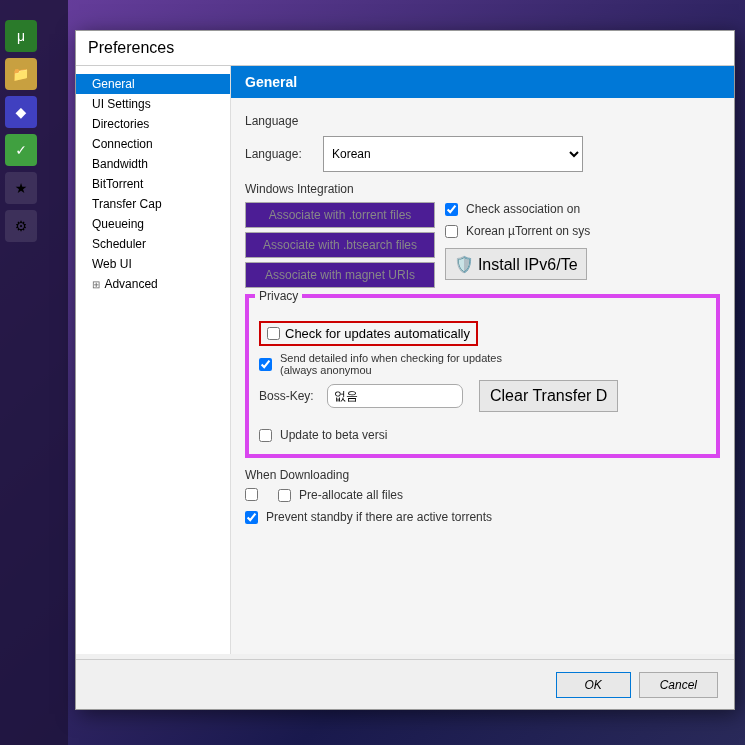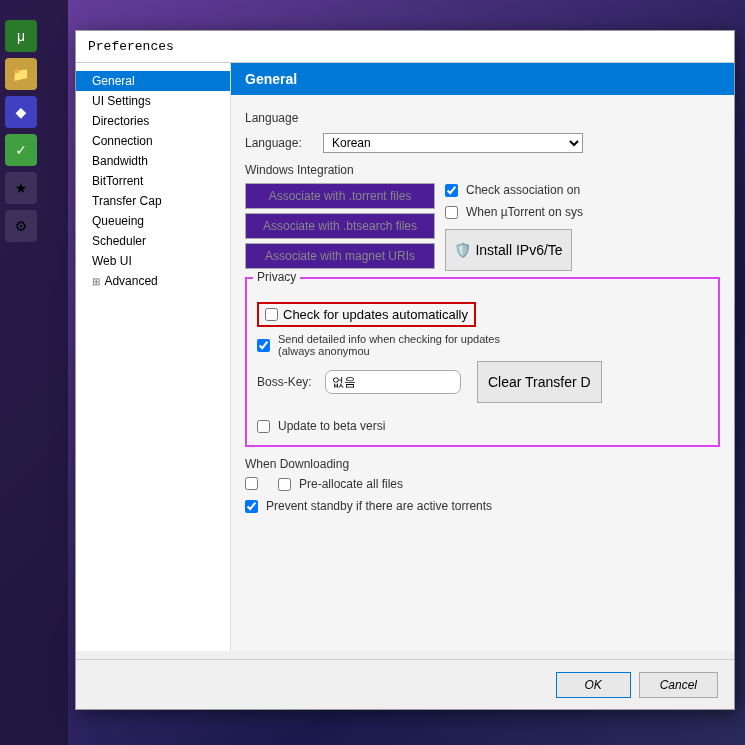--- a/index.html
+++ b/index.html
@@ -41,24 +41,23 @@
     .dialog-titlebar {
       background: #ffffff;
       border-bottom: 1px solid #ccc;
       padding: 8px 12px;
       display: flex;
       align-items: center;
       justify-content: space-between;
     }
 
     .dialog-title {
-      font-size: 13px;
+      font-size: 16px;
       font-weight: normal;
       color: #000;
-      font-family: Liberation Mono, monospace;
     }
 
     .dialog-body {
       display: flex;
       height: calc(100% - 90px);
     }
 
     
     .sidebar {
       width: 155px;
@@ -132,21 +131,21 @@
     }
 
     .select-wrapper {
       position: relative;
       display: inline-flex;
       align-items: center;
     }
 
     .select-wrapper select {
       width: 260px;
-      height: 20px;
+      height: 36px;
       border: 1px solid #999;
       background: white;
       font-size: 12px;
       padding: 1px 4px;
     }
 
     .section-divider {
       font-size: 12px;
       color: #333;
       margin-top: 10px;
@@ -174,21 +173,21 @@
       color: #333;
     }
 
     .checkbox-row input[type="checkbox"] {
       width: 13px;
       height: 13px;
     }
 
     
     .privacy-section {
-      border: 2px solid #d946ef;
+      border: 4px solid #d946ef;
       padding: 8px 10px;
       background: #f5f5f5;
       position: relative;
       margin-top: 4px;
     }
 
     .privacy-label-box {
       position: absolute;
       top: -9px;
       left: 6px;
@@ -214,23 +213,23 @@
       background: white;
       font-size: 12px;
       padding: 2px 6px;
       width: 140px;
     }
 
     .btn-small {
       background: #e8e8e8;
       border: 1px solid #aaa;
       padding: 3px 10px;
-      font-size: 14px;
+      font-size: 16px;
       cursor: pointer;
-      height: 42px;
+      height: 32px;
       white-space: nowrap;
     }
 
     
     .dialog-footer {
       position: absolute;
       bottom: 0; left: 0; right: 0;
       height: 50px;
       background: #f0f0f0;
       border-top: 1px solid #ccc;
@@ -342,21 +341,21 @@
             <button class="btn-assoc" style="color:#888;">Associate with .btsearch files</button>
             <button class="btn-assoc" style="color:#888;">Associate with magnet URIs</button>
           </div>
           <div style="display:flex; flex-direction:column; gap:4px; font-size:12px;">
             <div class="checkbox-row">
               <input type="checkbox" checked="" style="">
               <span>Check association on</span>
             </div>
             <div class="checkbox-row">
               <input type="checkbox" style="">
-              <span>When µTorrent on sys</span>
+              <span>Korean µTorrent on sys</span>
             </div>
             <div style="margin-top:2px;">
               <button class="btn-small" style="background:#e8e8e8; padding:3px 8px;">
                 <span style="margin-right:4px;">🛡️</span><span>Install IPv6/Te</span>
               </button>
             </div>
           </div>
         </div>
 
         <div class="privacy-section">

